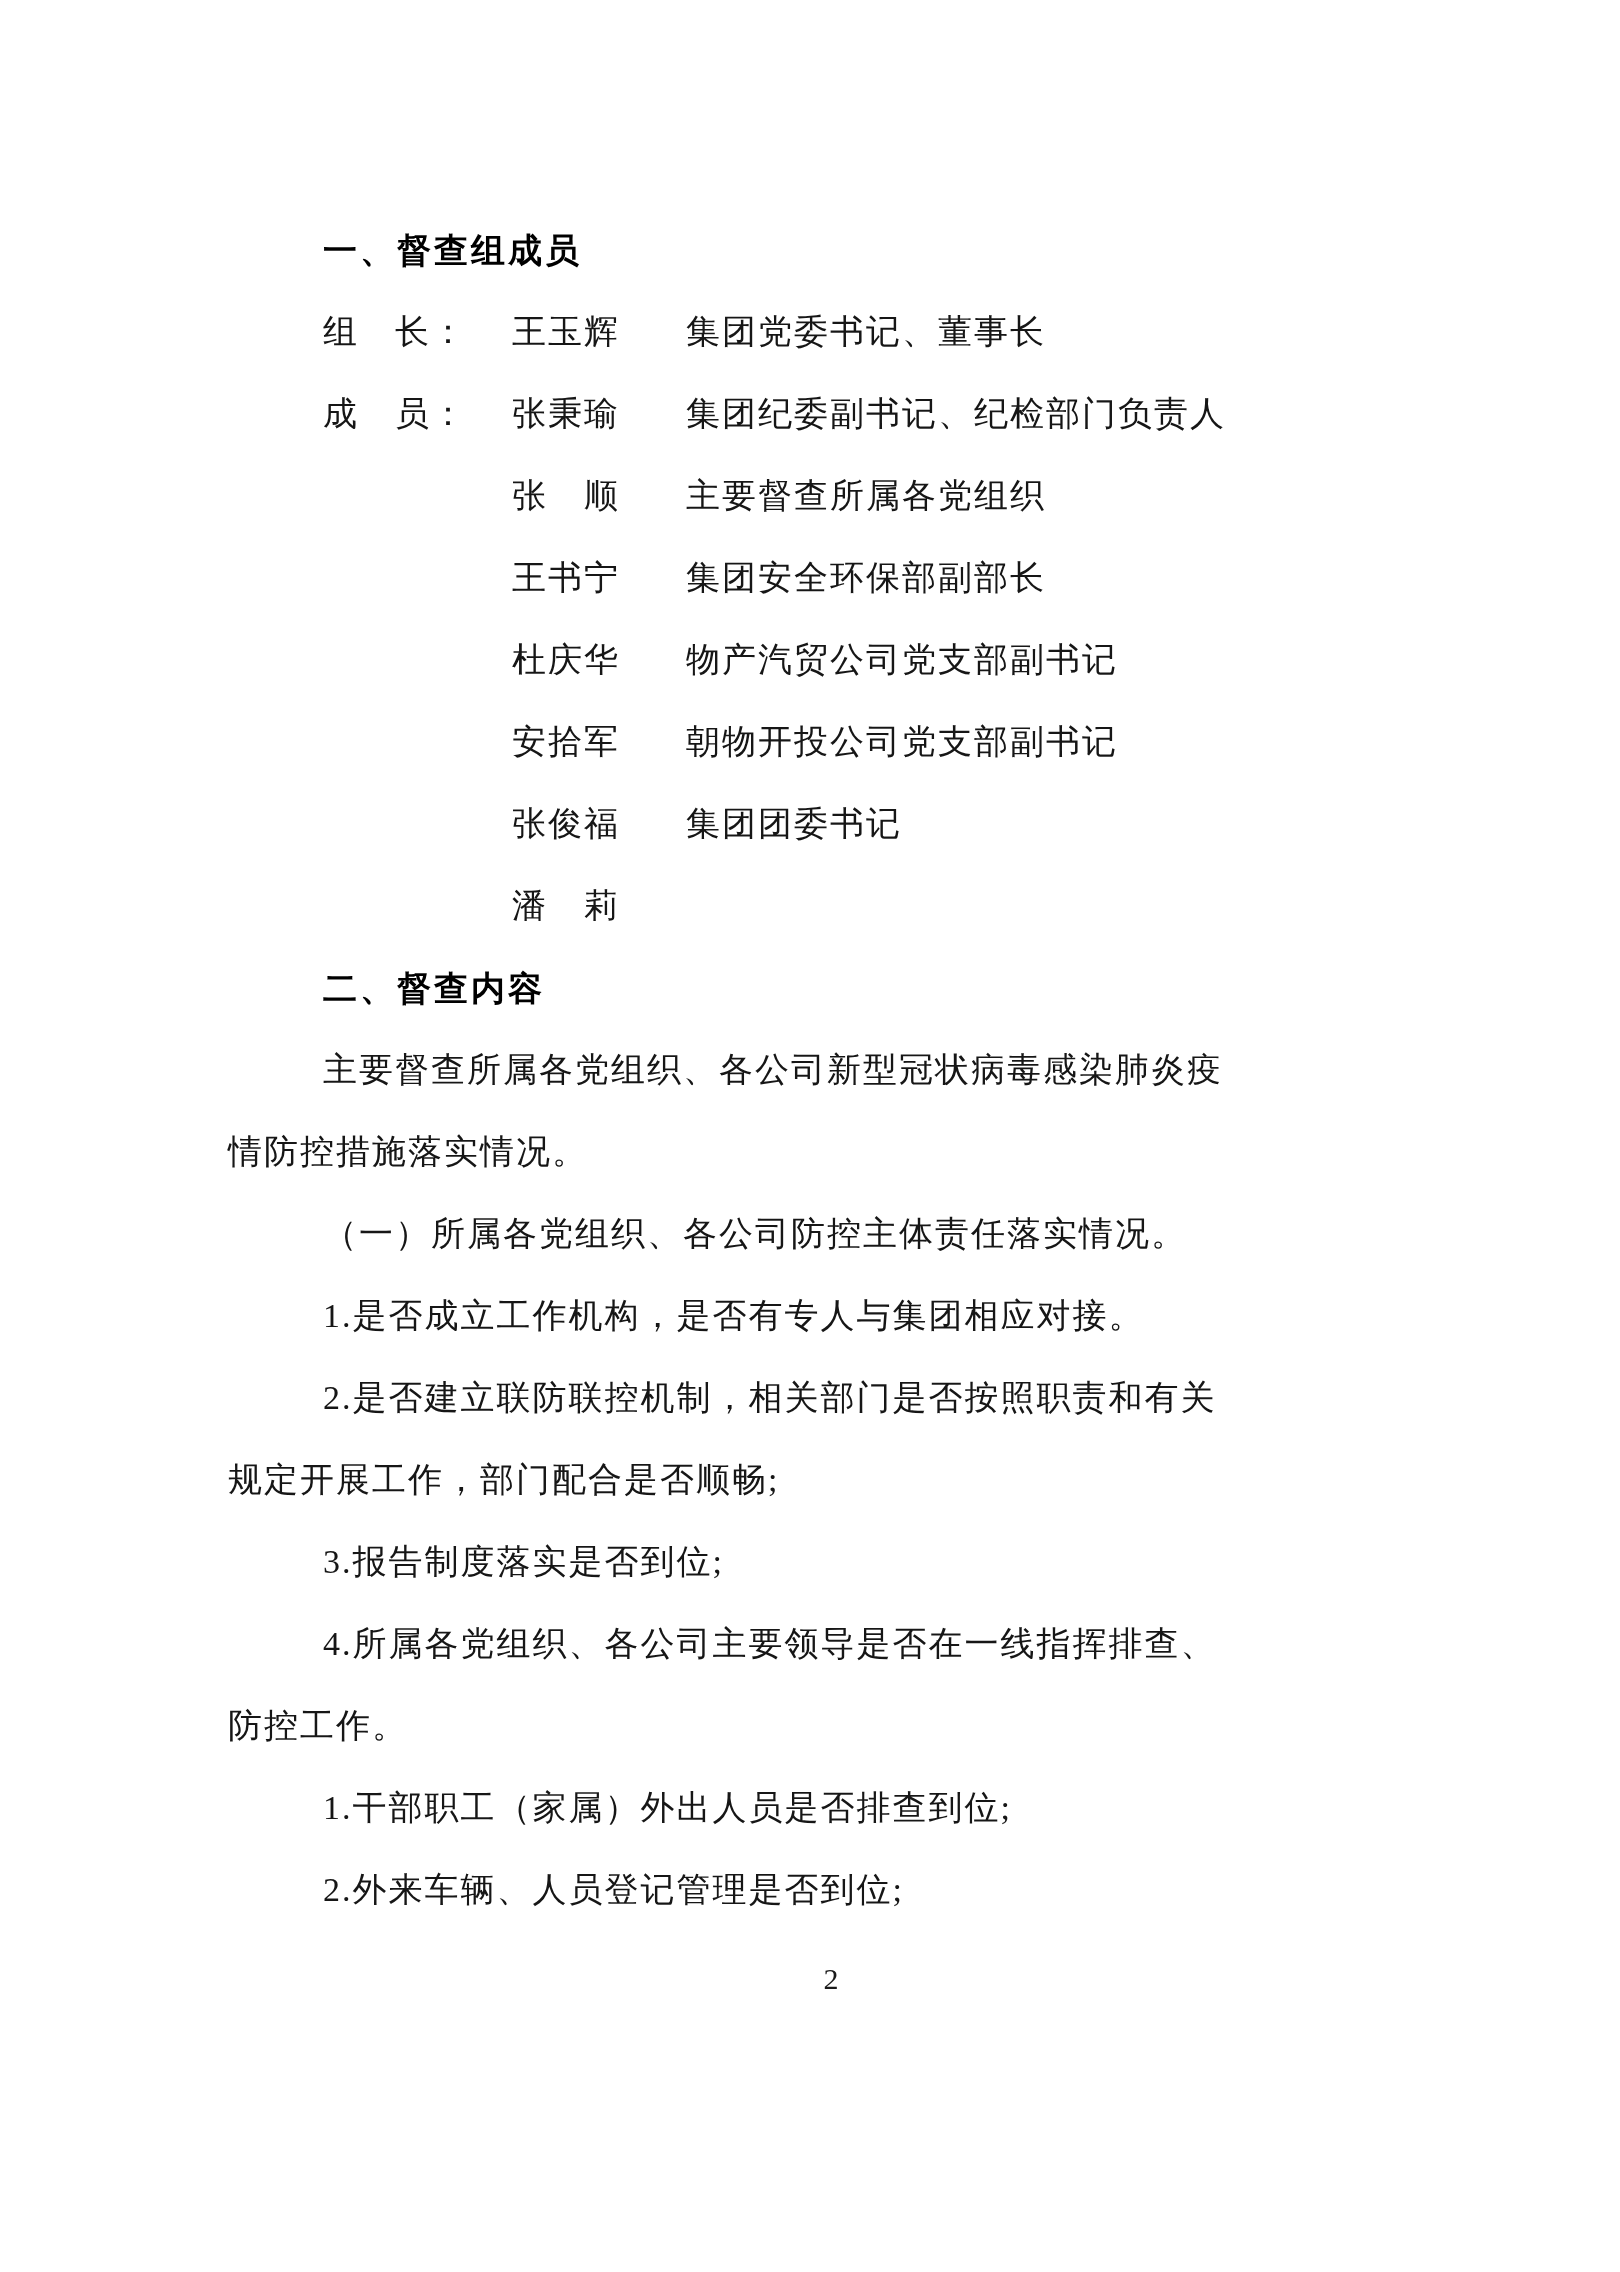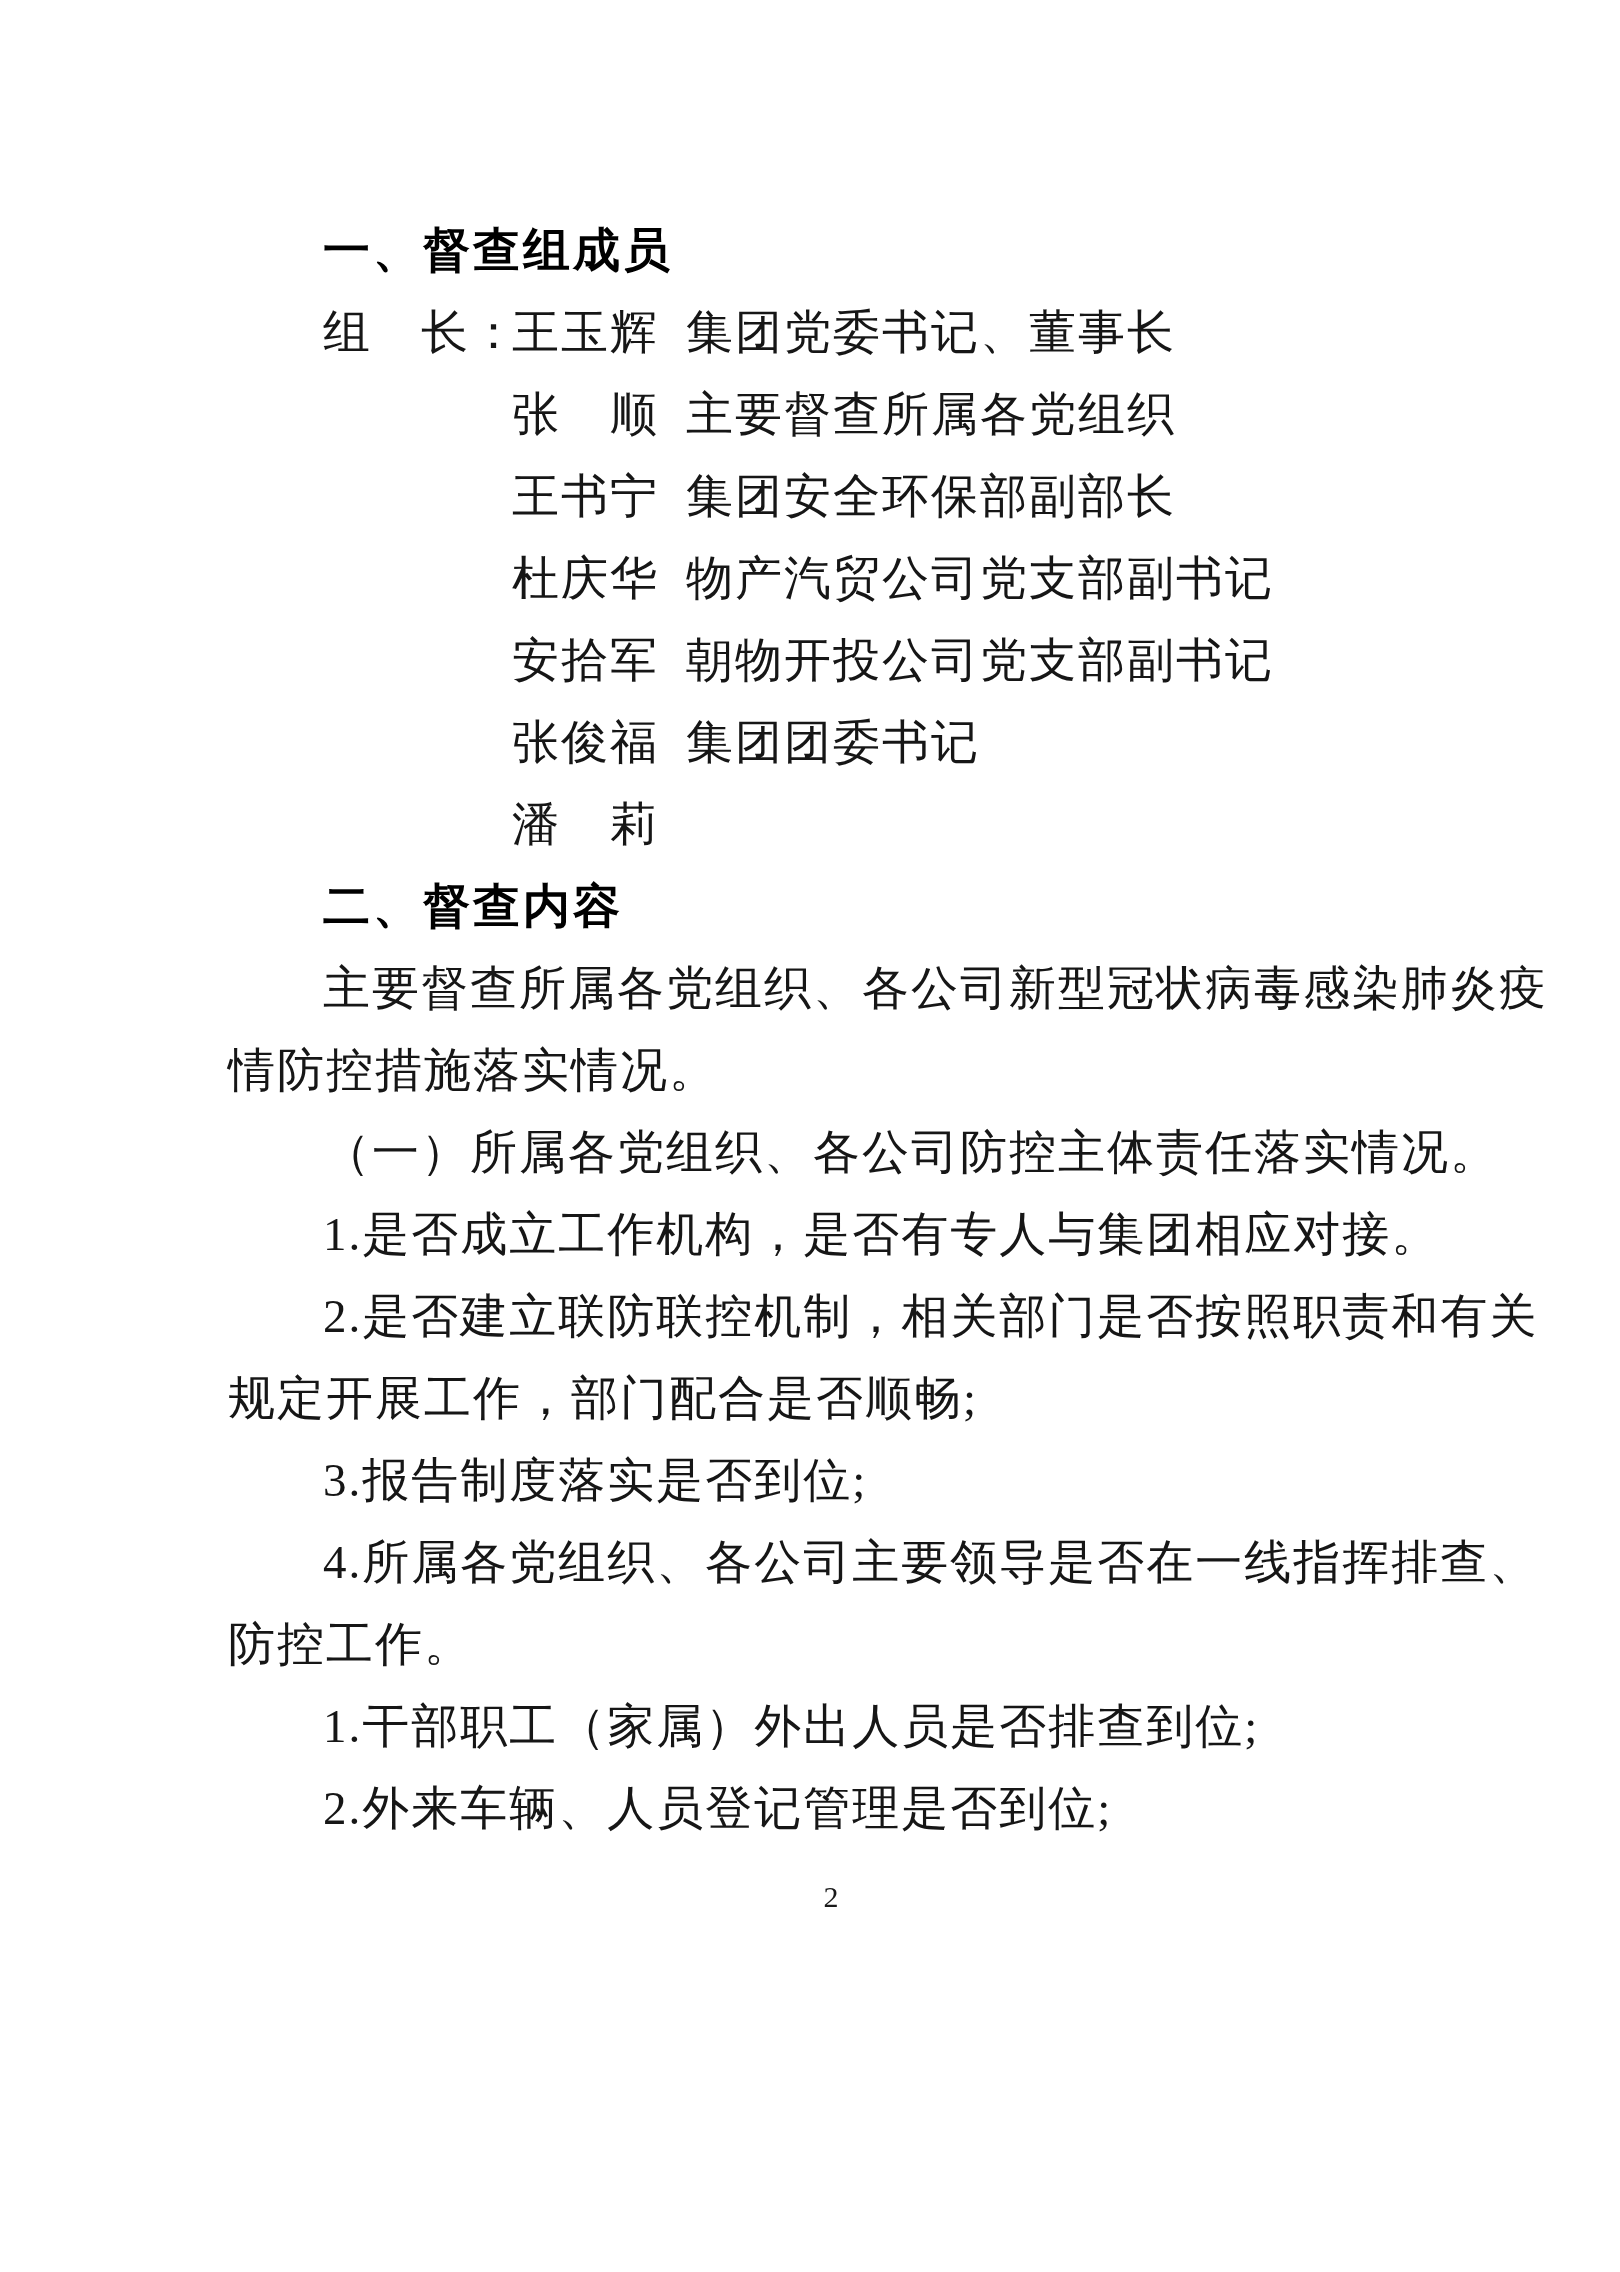--- a/index.html
+++ b/index.html
@@ -14,21 +14,21 @@
     margin: 0 auto;
     background: #ffffff;
     color: #161616;
     font-family: "Liberation Serif", "DejaVu Serif", serif;
     overflow: hidden;
   }
   .content {
     padding: 209px 187px 0 228px;
   }
   .line {
-    font-size: 47px;
+    font-size: 34px;
     line-height: 82px;
     letter-spacing: 2px;
     white-space: nowrap;
     font-weight: 400;
   }
   .heading {
     font-family: "Liberation Sans", "DejaVu Sans", sans-serif;
     font-weight: 700;
     color: #000000;
     padding-left: 95px;
@@ -70,20 +70,25 @@
   <div class="content">
 
     <div class="line heading">一、督查组成员</div>
 
     <div class="line member">
       <span class="m-label">组　长：</span>
       <span class="m-name">王玉辉</span>
       <span class="m-role">集团党委书记、董事长</span>
     </div>
     <div class="line member">
+      <span class="m-label">成　员：</span>
+      <span class="m-name">张秉瑜</span>
+      <span class="m-role">集团纪委副书记、纪检部门负责人</span>
+    </div>
+    <div class="line member">
       <span class="m-label"></span>
       <span class="m-name">张　顺</span>
       <span class="m-role">主要督查所属各党组织</span>
     </div>
     <div class="line member">
       <span class="m-label"></span>
       <span class="m-name">王书宁</span>
       <span class="m-role">集团安全环保部副部长</span>
     </div>
     <div class="line member">

